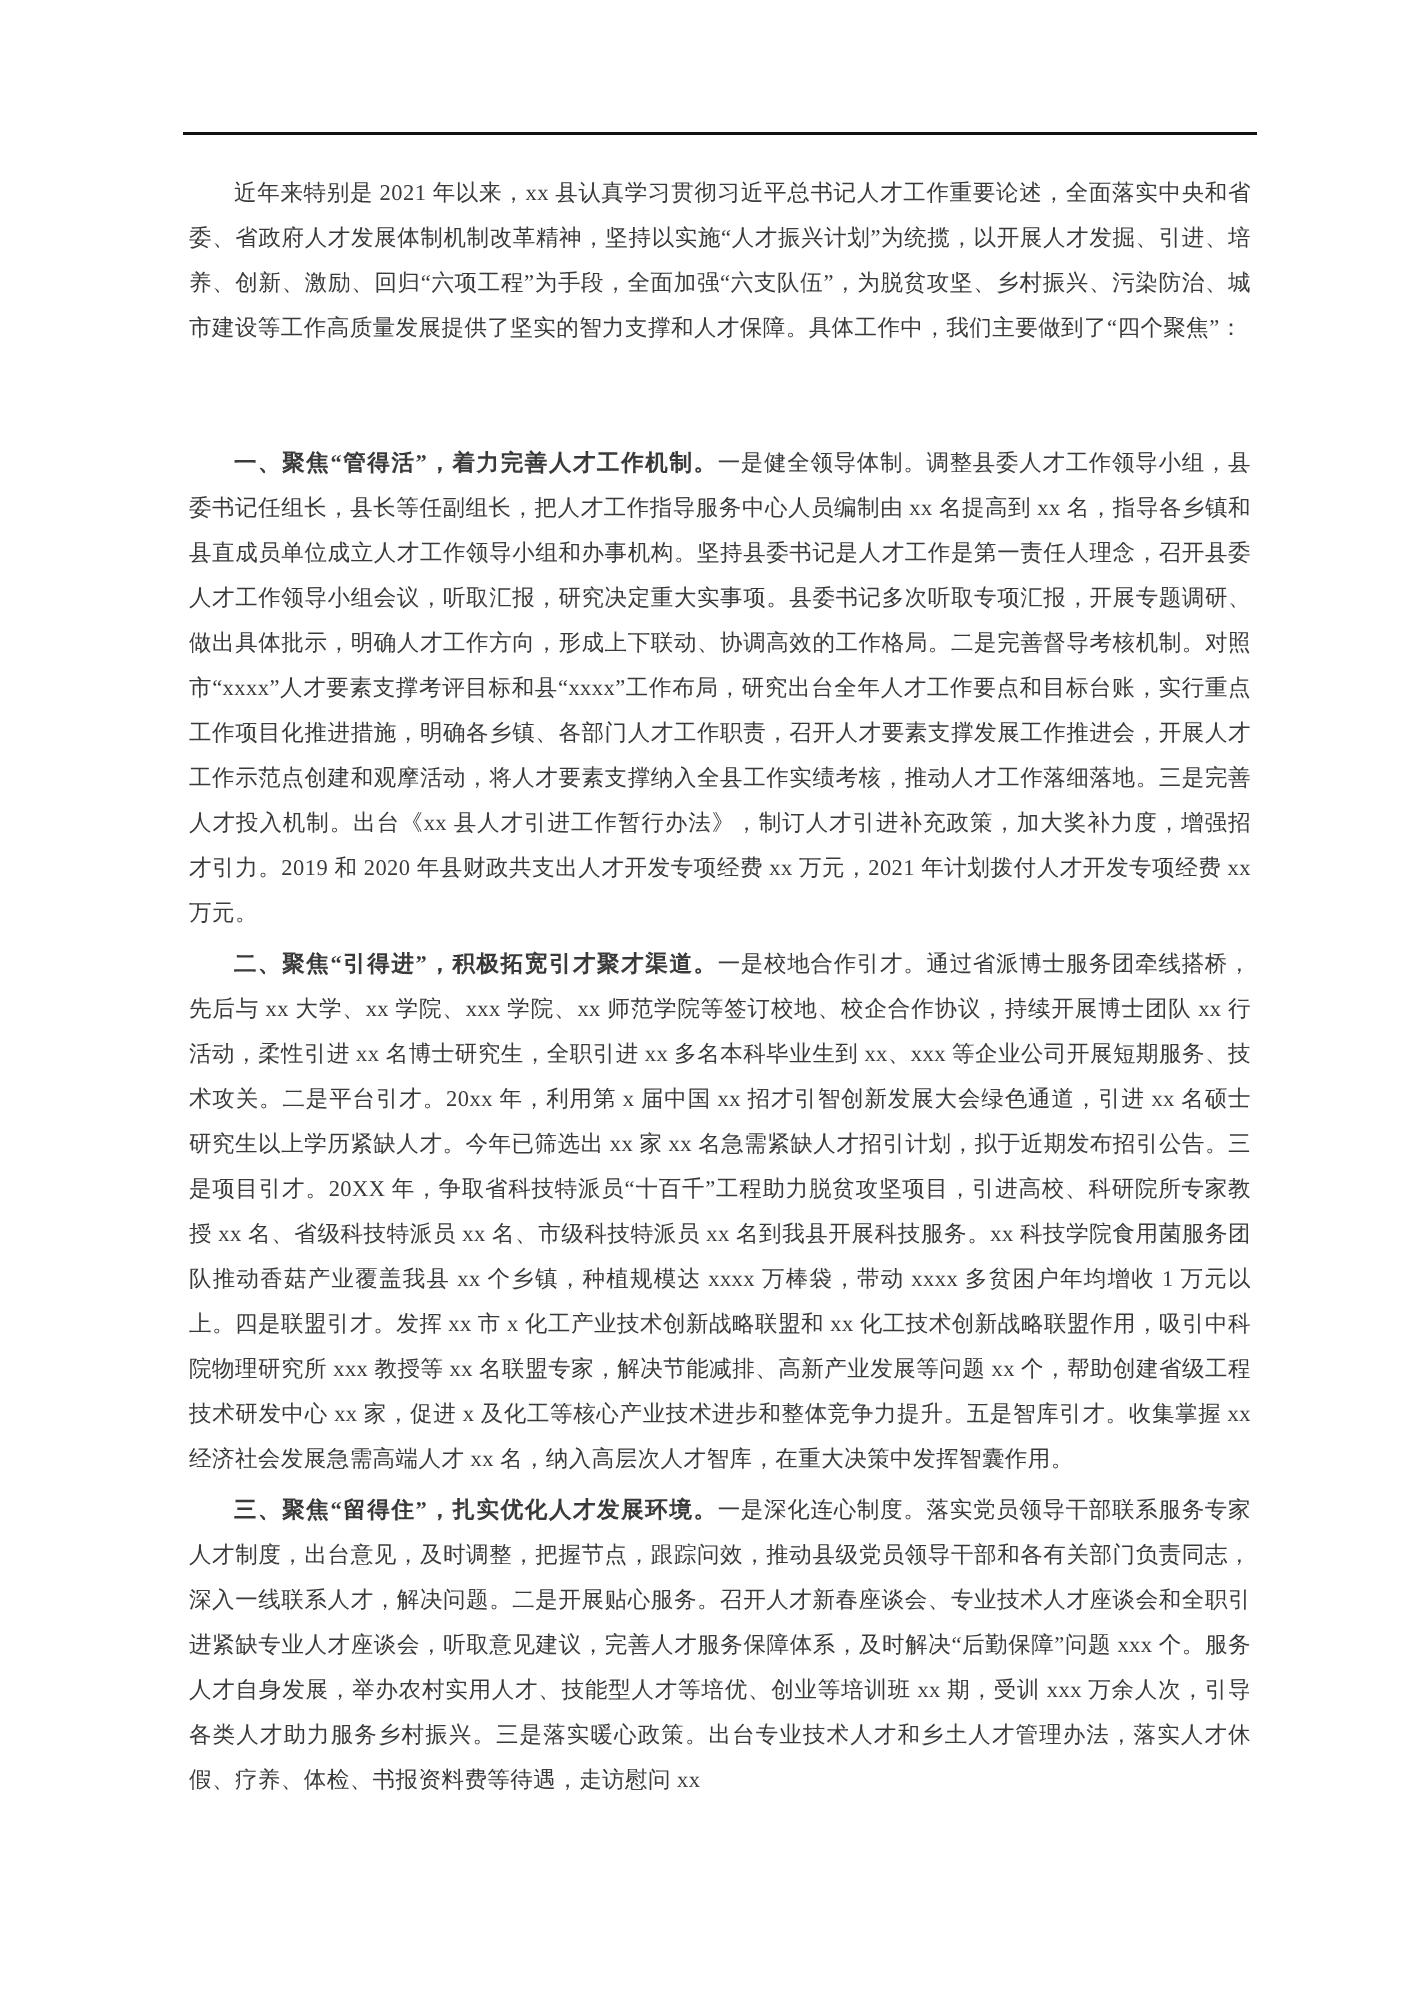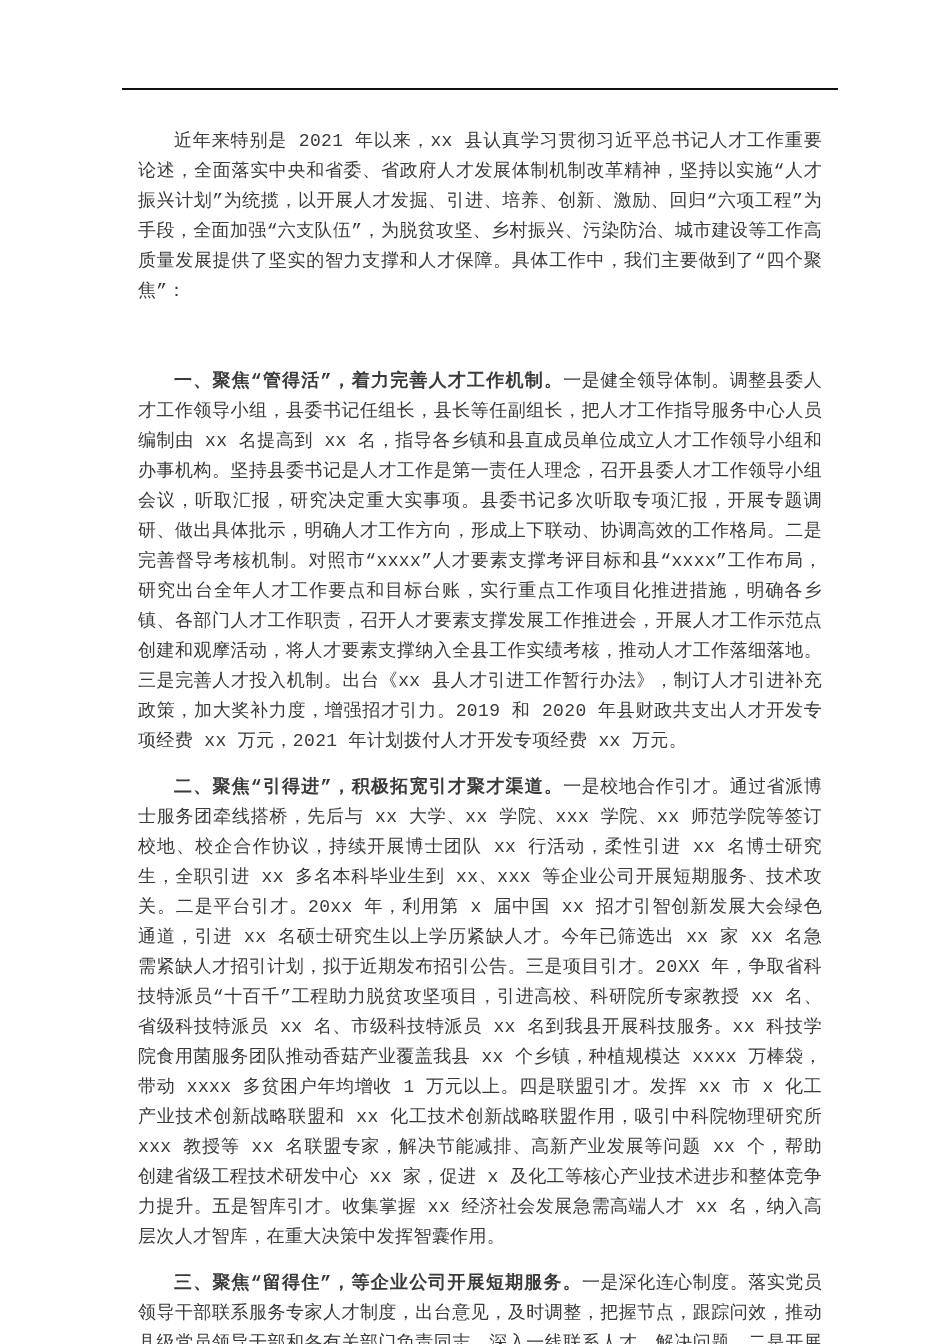--- a/index.html
+++ b/index.html
@@ -29,29 +29,28 @@
     height: 0;
     border-top: 2px solid #111111;
   }
   .content {
     position: absolute;
     left: 122px;
     top: 110px;
     width: 716px;
   }
   p.para {
-    margin: 16px;
-    font-size: 18px;
+    margin: 4px;
+    font-size: 15px;
     line-height: 30px;
     text-align: justify;
     text-justify: inter-ideograph;
     text-indent: 2em;
     letter-spacing: 0.02em;
     word-break: break-all;
-    font-family: Liberation Mono, monospace;
   }
   p.para.spaced-after {
     margin-bottom: 60px;
   }
   .heading-run {
     font-weight: bold;
     letter-spacing: 0.06em;
   }
 </style>
 </head>
@@ -62,16 +61,16 @@
   <div class="header-rule"></div>
 
   <div class="content">
 
     <p class="para spaced-after"><span>近年来特别是 2021 年以来，xx 县认真学习贯彻习近平总书记人才工作重要论述，全面落实中央和省委、省政府人才发展体制机制改革精神，坚持以实施“人才振兴计划”为统揽，以开展人才发掘、引进、培养、创新、激励、回归“六项工程”为手段，全面加强“六支队伍”，为脱贫攻坚、乡村振兴、污染防治、城市建设等工作高质量发展提供了坚实的智力支撑和人才保障。具体工作中，我们主要做到了“四个聚焦”：</span></p>
 
     <p class="para"><span class="heading-run">一、聚焦“管得活”，着力完善人才工作机制。</span><span>一是健全领导体制。调整县委人才工作领导小组，县委书记任组长，县长等任副组长，把人才工作指导服务中心人员编制由 xx 名提高到 xx 名，指导各乡镇和县直成员单位成立人才工作领导小组和办事机构。坚持县委书记是人才工作是第一责任人理念，召开县委人才工作领导小组会议，听取汇报，研究决定重大实事项。县委书记多次听取专项汇报，开展专题调研、做出具体批示，明确人才工作方向，形成上下联动、协调高效的工作格局。二是完善督导考核机制。对照市“xxxx”人才要素支撑考评目标和县“xxxx”工作布局，研究出台全年人才工作要点和目标台账，实行重点工作项目化推进措施，明确各乡镇、各部门人才工作职责，召开人才要素支撑发展工作推进会，开展人才工作示范点创建和观摩活动，将人才要素支撑纳入全县工作实绩考核，推动人才工作落细落地。三是完善人才投入机制。出台《xx 县人才引进工作暂行办法》，制订人才引进补充政策，加大奖补力度，增强招才引力。2019 和 2020 年县财政共支出人才开发专项经费 xx 万元，2021 年计划拨付人才开发专项经费 xx 万元。</span></p>
 
     <p class="para"><span class="heading-run">二、聚焦“引得进”，积极拓宽引才聚才渠道。</span><span>一是校地合作引才。通过省派博士服务团牵线搭桥，先后与 xx 大学、xx 学院、xxx 学院、xx 师范学院等签订校地、校企合作协议，持续开展博士团队 xx 行活动，柔性引进 xx 名博士研究生，全职引进 xx 多名本科毕业生到 xx、xxx 等企业公司开展短期服务、技术攻关。二是平台引才。20xx 年，利用第 x 届中国 xx 招才引智创新发展大会绿色通道，引进 xx 名硕士研究生以上学历紧缺人才。今年已筛选出 xx 家 xx 名急需紧缺人才招引计划，拟于近期发布招引公告。三是项目引才。20XX 年，争取省科技特派员“十百千”工程助力脱贫攻坚项目，引进高校、科研院所专家教授 xx 名、省级科技特派员 xx 名、市级科技特派员 xx 名到我县开展科技服务。xx 科技学院食用菌服务团队推动香菇产业覆盖我县 xx 个乡镇，种植规模达 xxxx 万棒袋，带动 xxxx 多贫困户年均增收 1 万元以上。四是联盟引才。发挥 xx 市 x 化工产业技术创新战略联盟和 xx 化工技术创新战略联盟作用，吸引中科院物理研究所 xxx 教授等 xx 名联盟专家，解决节能减排、高新产业发展等问题 xx 个，帮助创建省级工程技术研发中心 xx 家，促进 x 及化工等核心产业技术进步和整体竞争力提升。五是智库引才。收集掌握 xx 经济社会发展急需高端人才 xx 名，纳入高层次人才智库，在重大决策中发挥智囊作用。</span></p>
 
-    <p class="para"><span class="heading-run">三、聚焦“留得住”，等企业公司开展短期服务。</span><span>一是深化连心制度。落实党员领导干部联系服务专家人才制度，出台意见，及时调整，把握节点，跟踪问效，推动县级党员领导干部和各有关部门负责同志，深入一线联系人才，解决问题。二是开展贴心服务。召开人才新春座谈会、专业技术人才座谈会和全职引进紧缺专业人才座谈会，听取意见建议，完善人才服务保障体系，及时解决“后勤保障”问题 xxx 个。服务人才自身发展，举办农村实用人才、技能型人才等培优、创业等培训班 xx 期，受训 xxx 万余人次，引导各类人才助力服务乡村振兴。三是落实暖心政策。出台专业技术人才和乡土人才管理办法，落实人才休假、疗养、体检、书报资料费等待遇，走访慰问 xx</span></p>
+    <p class="para"><span class="heading-run">三、聚焦“留得住”，扎实优化人才发展环境。</span><span>一是深化连心制度。落实党员领导干部联系服务专家人才制度，出台意见，及时调整，把握节点，跟踪问效，推动县级党员领导干部和各有关部门负责同志，深入一线联系人才，解决问题。二是开展贴心服务。召开人才新春座谈会、专业技术人才座谈会和全职引进紧缺专业人才座谈会，听取意见建议，完善人才服务保障体系，及时解决“后勤保障”问题 xxx 个。服务人才自身发展，举办农村实用人才、技能型人才等培优、创业等培训班 xx 期，受训 xxx 万余人次，引导各类人才助力服务乡村振兴。三是落实暖心政策。出台专业技术人才和乡土人才管理办法，落实人才休假、疗养、体检、书报资料费等待遇，走访慰问 xx</span></p>
 
   </div>
 </div>
 
 </body></html>

